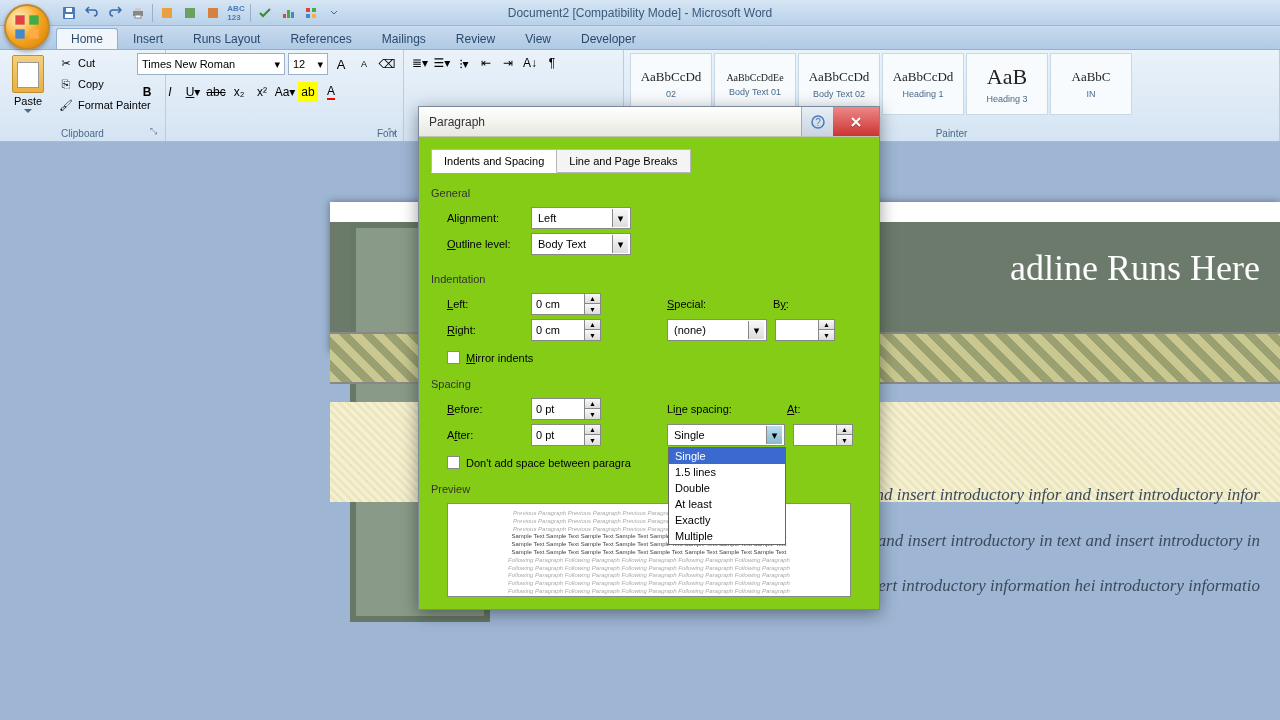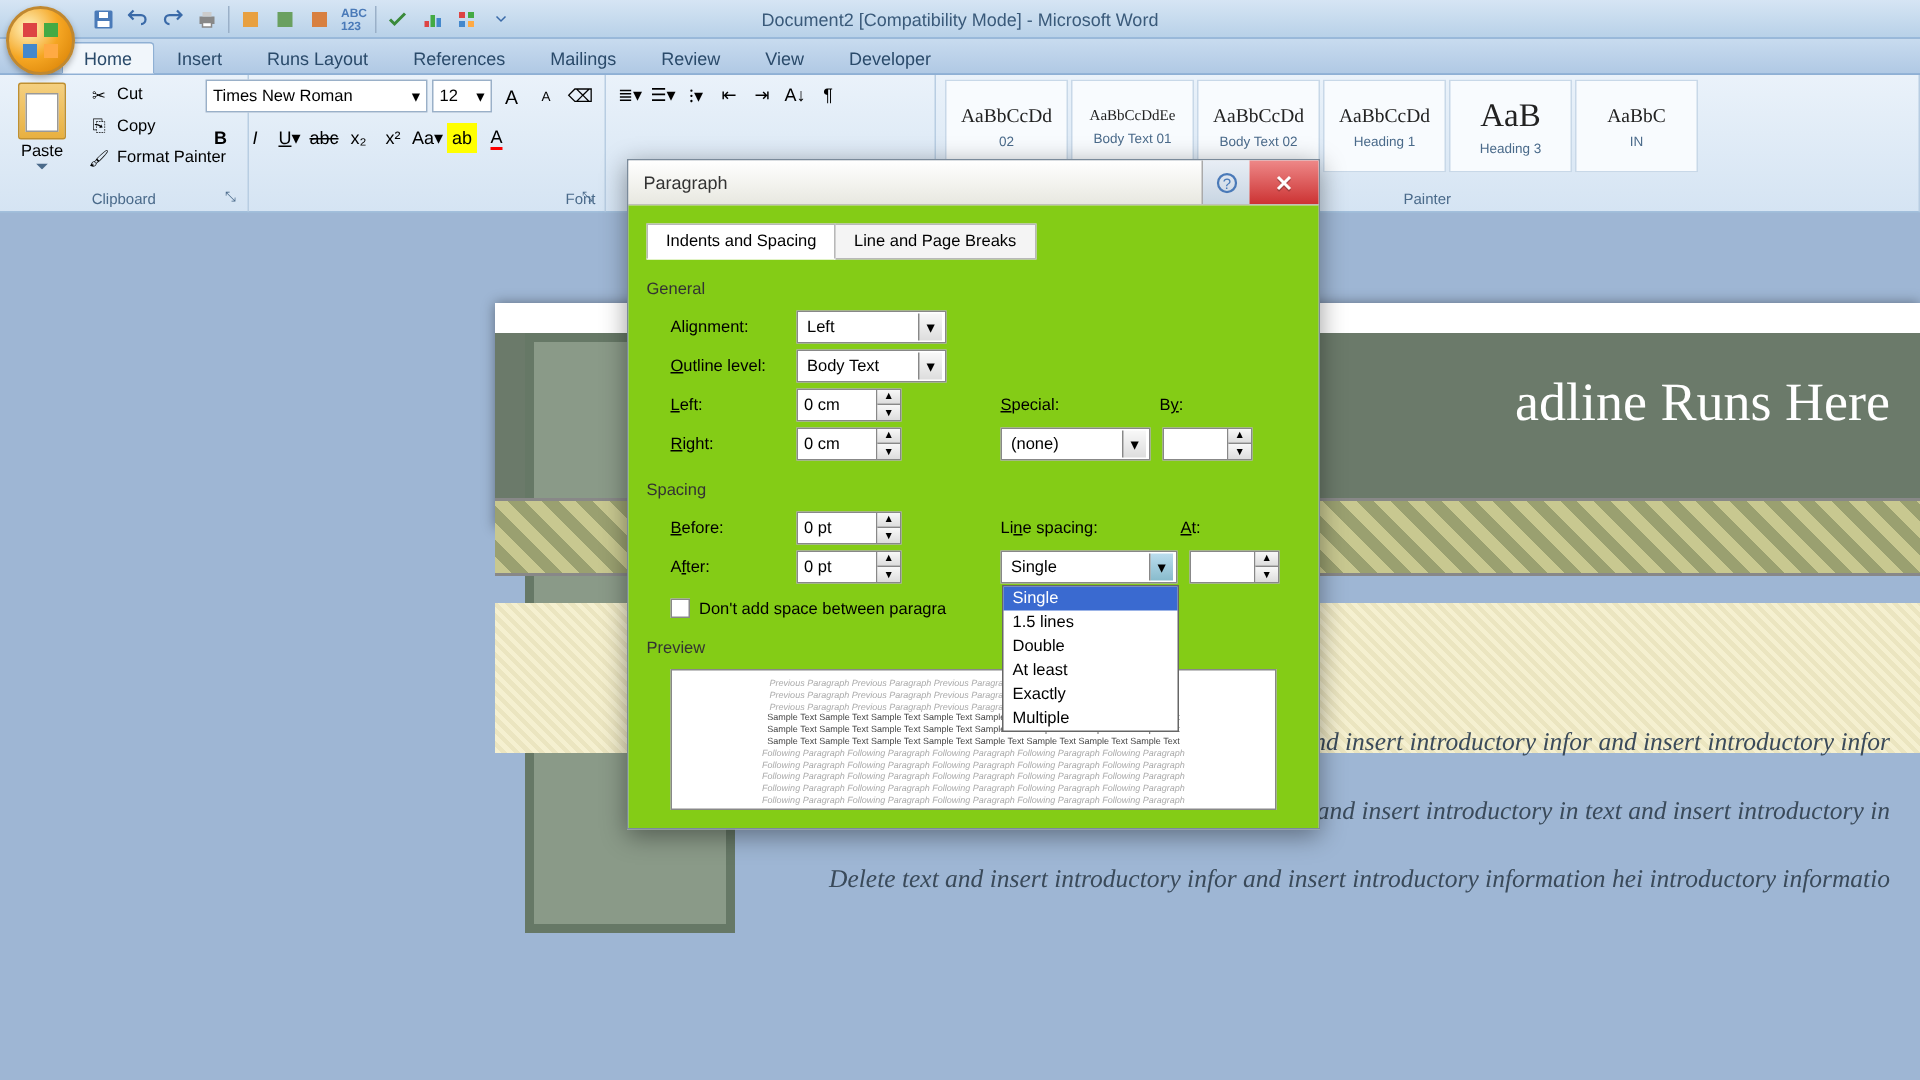--- a/index.html
+++ b/index.html
@@ -5,21 +5,21 @@
 * { box-sizing: border-box; margin: 0; padding: 0; font-family: "Segoe UI", Tahoma, sans-serif; }
 body { width: 1280px; height: 720px; overflow: hidden; background: linear-gradient(to bottom, #7ba5d4, #5a87bb); position: relative; }
 
 .titlebar { height: 26px; background: linear-gradient(to bottom, #d6e5f4, #b8d1e8); display: flex; align-items: center; padding: 0 4px; border-bottom: 1px solid #9ab8d8; }
 .office-btn { width: 46px; height: 46px; position: absolute; left: 4px; top: 4px; z-index: 100; border-radius: 50%; background: radial-gradient(circle at 30% 30%, #fff3c0, #f5a623, #d47b00); border: 2px solid #c08830; box-shadow: 0 2px 4px rgba(0,0,0,0.3); display: flex; align-items: center; justify-content: center; }
 .office-btn svg { width: 28px; height: 28px; }
 .qat { margin-left: 54px; display: flex; gap: 1px; align-items: center; }
 .qat-btn { width: 22px; height: 22px; display: flex; align-items: center; justify-content: center; border-radius: 2px; cursor: pointer; }
 .title-text { position: absolute; left: 50%; transform: translateX(-50%); font-size: 12px; color: #3a5a7a; pointer-events: none; white-space: nowrap; }
 
-.tabbar { height: 24px; background: linear-gradient(to bottom, #c8dbef, #b0c9e4); display: flex; align-items: flex-end; padding-left: 41px; border-bottom: 1px solid #8fb0d4; }
+.tabbar { height: 24px; background: linear-gradient(to bottom, #c8dbef, #b0c9e4); display: flex; align-items: flex-end; padding-left: 56px; border-bottom: 1px solid #8fb0d4; }
 .tab { padding: 3px 14px; font-size: 12px; color: #2a4a6a; cursor: pointer; border: 1px solid transparent; border-bottom: none; border-radius: 3px 3px 0 0; }
 .tab.active { background: #f1f6fb; border-color: #8fb0d4; }
 
 .ribbon { height: 92px; background: linear-gradient(to bottom, #eaf2fa, #d5e4f3); border-bottom: 1px solid #a0bcd8; display: flex; }
 .ribbon-group { border-right: 1px solid #b8cde2; padding: 3px 6px 2px 6px; display: flex; flex-direction: column; justify-content: space-between; position: relative; }
 .ribbon-group-label { font-size: 10px; color: #4a6a8a; text-align: center; padding-top: 2px; }
 .ribbon-group-content { flex: 1; display: flex; gap: 4px; }
 .dialog-launcher { position: absolute; right: 3px; bottom: 3px; width: 12px; height: 12px; font-size: 9px; color: #4a6a8a; cursor: pointer; }
 
 .clipboard-group .paste { width: 44px; display: flex; flex-direction: column; align-items: center; padding: 2px; cursor: pointer; }
@@ -354,20 +354,21 @@
         </div>
     </div>
     <div class="field-row">
       <span class="field-label"><u>O</u>utline level:</span>
       <div class="combo" style="width:100px">
           <span>Body Text</span>
           <div class="combo-arrow">▾</div>
         </div>
     </div>
 
+    <div class="section-label" style="margin-top:18px">Indentation</div>
     <div class="field-row">
       <span class="field-label"><u>L</u>eft:</span>
       <div class="spinner">
           <span class="spinner-val">0 cm</span>
           <div class="spinner-btns">
             <div class="spin-btn">▲</div>
             <div class="spin-btn">▼</div>
           </div>
         </div>
       <span style="width:50px"></span>
@@ -389,20 +390,24 @@
           <span>(none)</span>
           <div class="combo-arrow">▾</div>
         </div>
       <div class="spinner" style="width:60px">
           <span class="spinner-val"></span>
           <div class="spinner-btns">
             <div class="spin-btn">▲</div>
             <div class="spin-btn">▼</div>
           </div>
         </div>
+    </div>
+    <div class="checkbox-row">
+      <div class="checkbox"></div>
+      <span><u>M</u>irror indents</span>
     </div>
 
     <div class="section-label" style="margin-top:14px">Spacing</div>
     <div class="field-row">
       <span class="field-label"><u>B</u>efore:</span>
       <div class="spinner">
           <span class="spinner-val">0 pt</span>
           <div class="spinner-btns">
             <div class="spin-btn">▲</div>
             <div class="spin-btn">▼</div>

